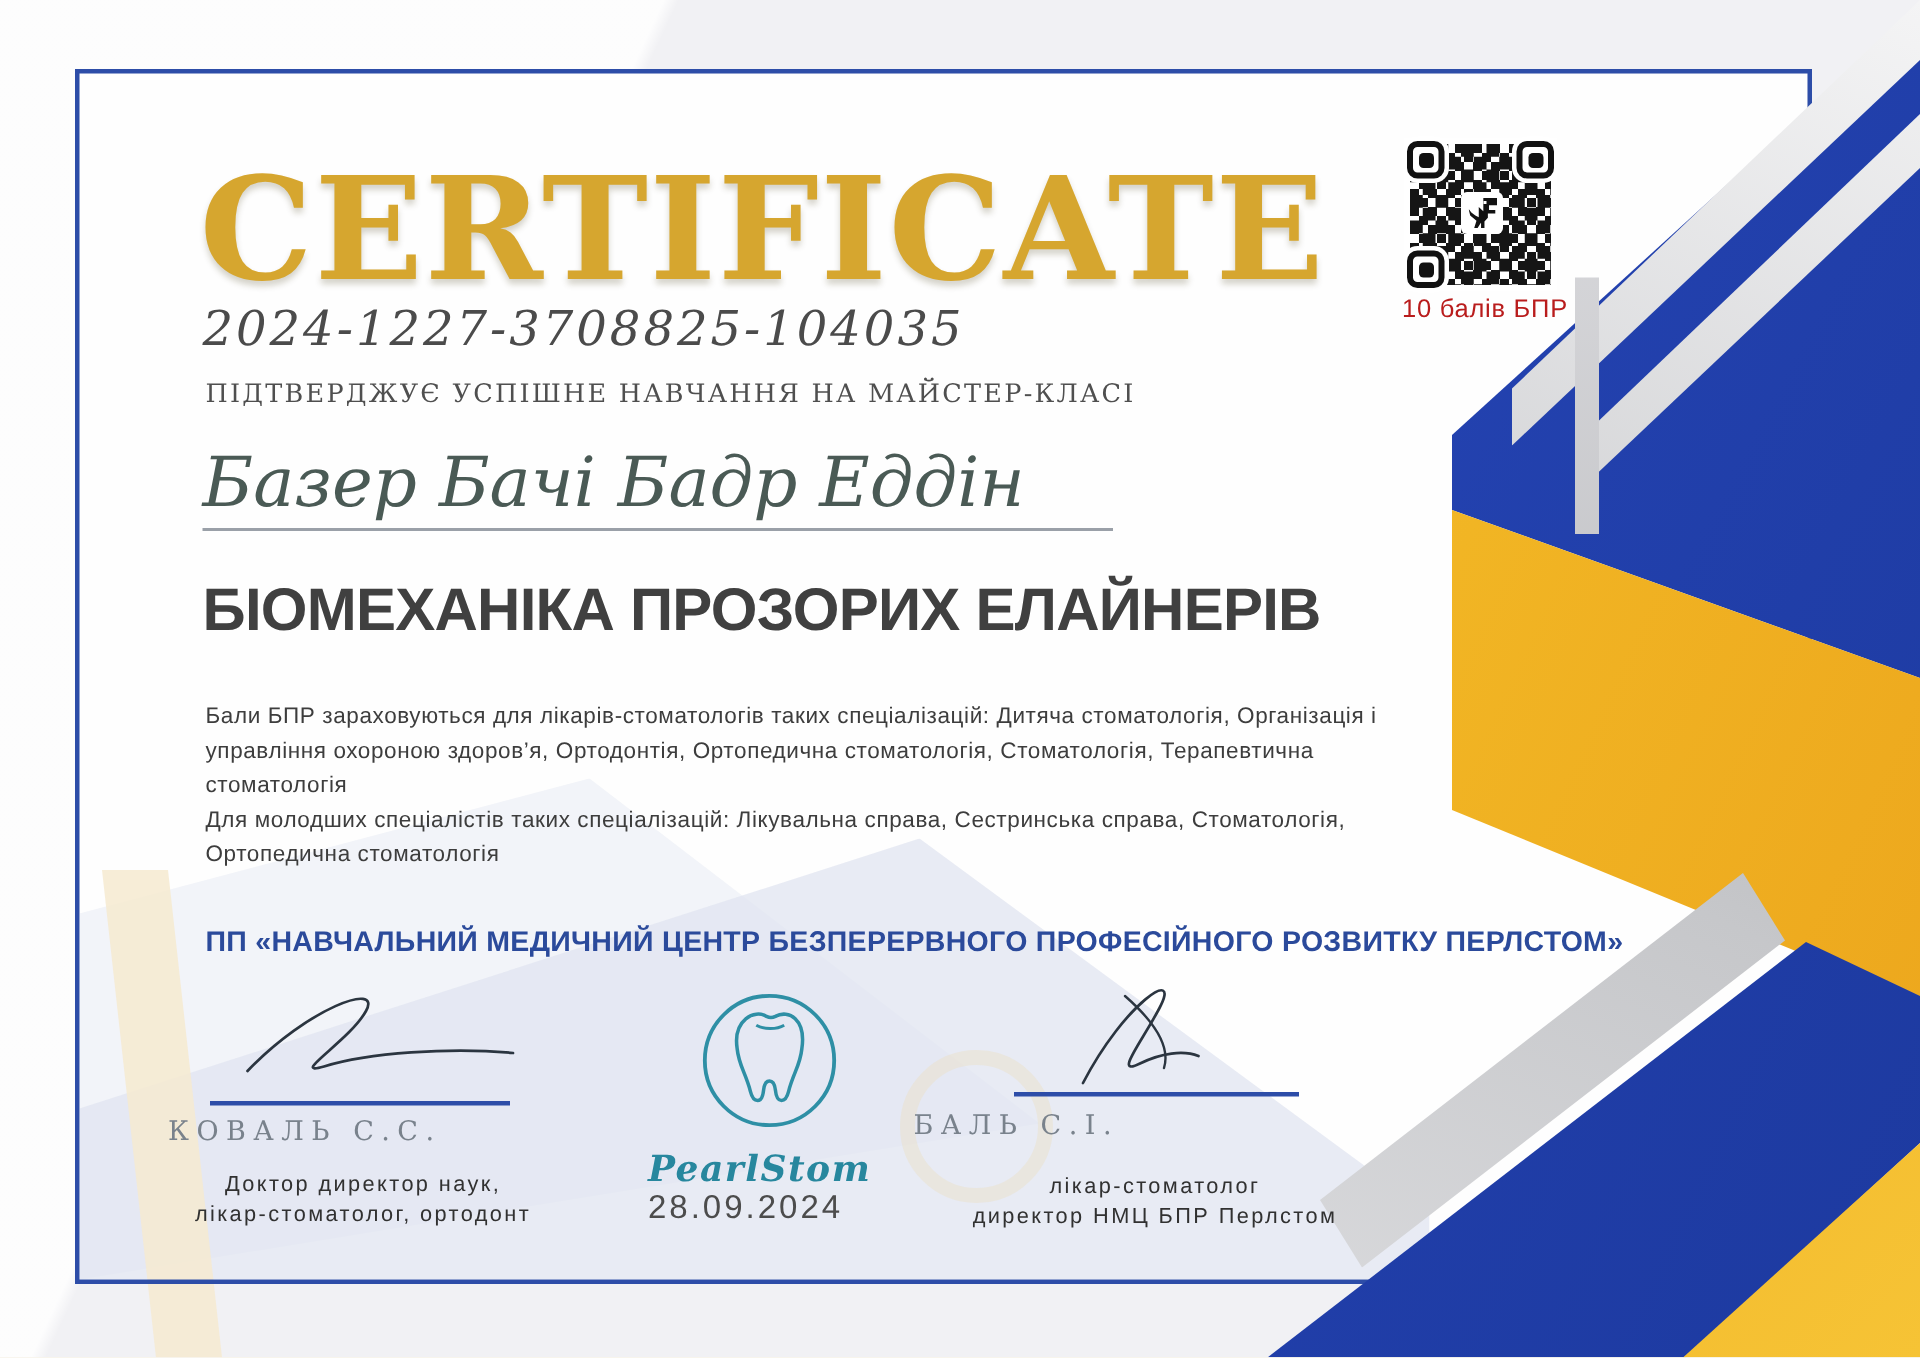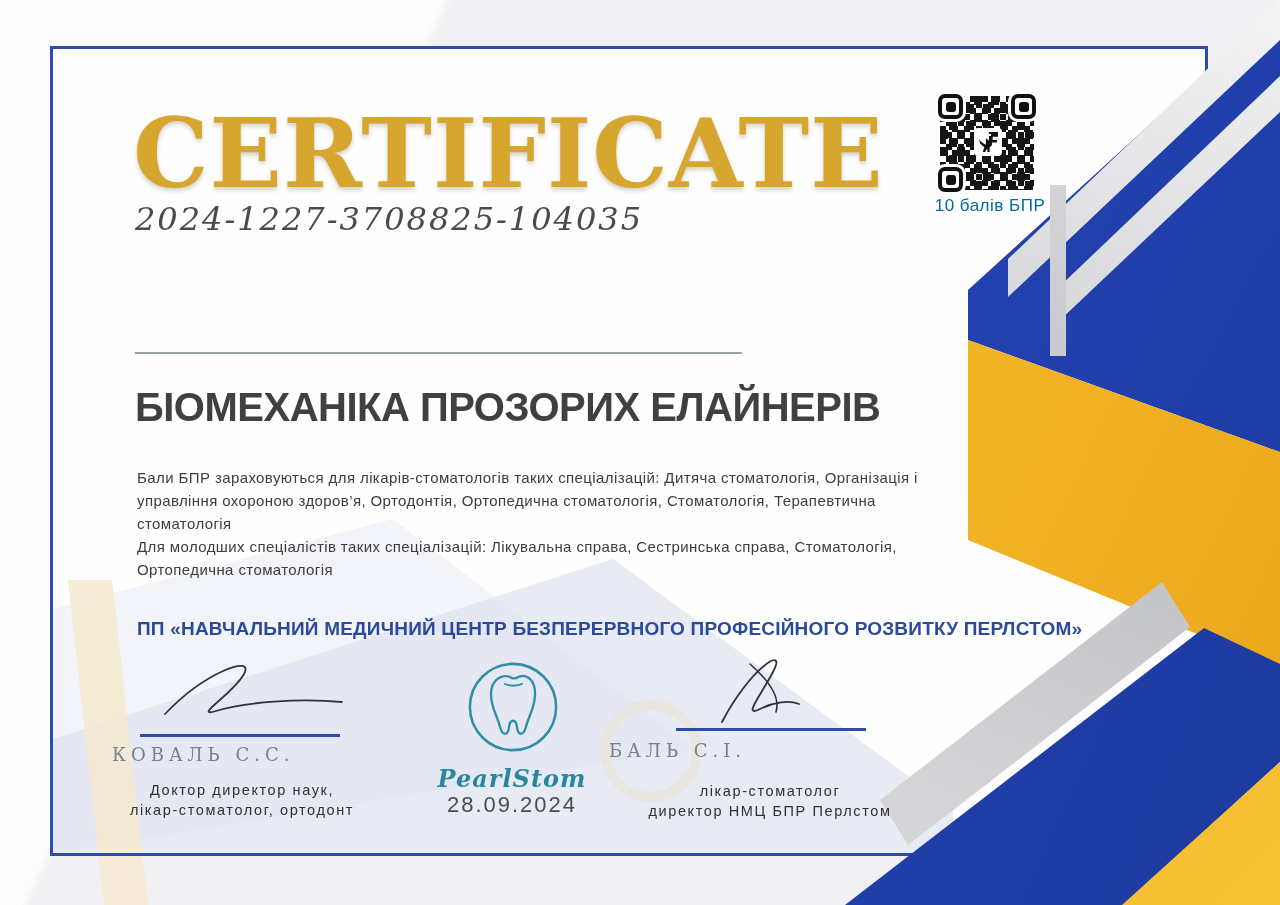--- a/index.html
+++ b/index.html
@@ -57,21 +57,21 @@
   .course{left:135px;top:385px;font-weight:700;font-size:40px;letter-spacing:-0.5px;
      color:#404040;}
   .desc{left:137px;top:466px;width:805px;font-size:15px;line-height:23px;
      letter-spacing:.4px;color:#3d3d3d;}
   .org{left:137px;top:618px;font-weight:700;font-size:19px;letter-spacing:.2px;color:#2b4a9b;}
 
   .sig-line{height:3px;background:#2d4da8;}
   .sig-name{font-family:"DejaVu Serif",serif;font-size:18px;letter-spacing:5px;color:#79828c;
      text-align:left;}
   .sig-title{font-size:14.5px;letter-spacing:1.6px;color:#313131;text-align:center;}
-  .center-col{text-align:center;}
+  .center-col{}
   .brand{font-family:"DejaVu Serif",serif;font-style:italic;font-weight:700;font-size:24px;
      color:#27879e;letter-spacing:1px;}
   .date{font-size:22px;letter-spacing:2px;color:#4c4c4c;}
   .watermark{left:600px;top:700px;width:82px;height:82px;border:10px solid #ecdfc5;
      border-radius:50%;opacity:.45;}
 
   
   .qr{left:936px;top:92px;width:102px;height:102px;background:#fff;padding:0;}
   .qr-noise{position:absolute;inset:4px;
      background-image:
@@ -84,21 +84,21 @@
      background:#111;border-radius:3px;}
   .finder.tl{left:2px;top:2px;} .finder.tr{right:2px;top:2px;} .finder.bl{left:2px;bottom:2px;}
   .qr-center{position:absolute;left:38px;top:36px;width:28px;height:28px;background:#fff;
      border-radius:4px;}
   .dino{position:absolute;left:5px;top:4px;width:19px;height:20px;background:#111;
      clip-path:polygon(52% 0%,100% 0%,100% 24%,72% 24%,72% 40%,94% 40%,94% 52%,68% 52%,
        68% 66%,56% 78%,56% 100%,44% 100%,44% 82%,32% 100%,20% 100%,28% 76%,6% 58%,0% 36%,
        10% 48%,24% 58%,36% 64%,36% 30%,52% 44%);}
   .dino-eye{position:absolute;left:14.5px;top:5.5px;width:2.5px;height:2.5px;background:#fff;}
   .qr-caption{left:910px;top:196px;width:160px;text-align:center;font-size:17px;
-     letter-spacing:.5px;color:#0369a1;}
+     letter-spacing:.5px;color:#b91c1c;}
 </style>
 </head>
 <body>
 
 <div class="page">
 
   <div class="layer sheen"></div>
   <div class="abs interior">
     <div class="lavender2"></div>
     <div class="lavender"></div>
@@ -110,20 +110,22 @@
   <div class="layer yellow-band-tr"></div>
   <div class="layer silver1"></div>
   <div class="layer silver2"></div>
   <div class="layer silver-vert"></div>
   <div class="layer gray-stripe-br"></div>
   <div class="layer blue-stripe-br"></div>
   <div class="layer gold-corner-br"></div>
 
   <div class="abs title">CERTIFICATE</div>
   <div class="abs cert-number">2024-1227-3708825-104035</div>
+  <div class="abs subtitle">ПІДТВЕРДЖУЄ УСПІШНЕ НАВЧАННЯ НА МАЙСТЕР-КЛАСІ</div>
+  <div class="abs recipient">Базер Бачі Бадр Еддін</div>
   <div class="abs name-underline"></div>
   <div class="abs course">БІОМЕХАНІКА ПРОЗОРИХ ЕЛАЙНЕРІВ</div>
 
   <div class="abs desc">
     <div>Бали БПР зараховуються для лікарів-стоматологів таких спеціалізацій:  Дитяча стоматологія, Організація і управління охороною здоров’я, Ортодонтія, Ортопедична стоматологія, Стоматологія, Терапевтична стоматологія</div>
     <div>Для молодших спеціалістів таких спеціалізацій: Лікувальна справа, Сестринська справа, Стоматологія, Ортопедична стоматологія</div>
   </div>
 
   <div class="abs org">ПП «НАВЧАЛЬНИЙ МЕДИЧНИЙ ЦЕНТР БЕЗПЕРЕРВНОГО ПРОФЕСІЙНОГО РОЗВИТКУ ПЕРЛСТОМ»</div>
 

